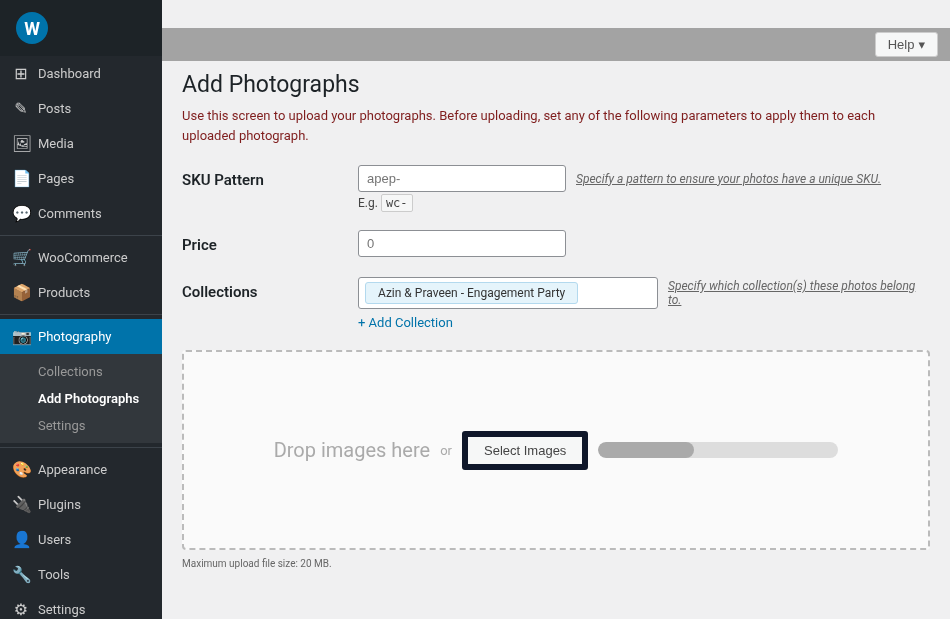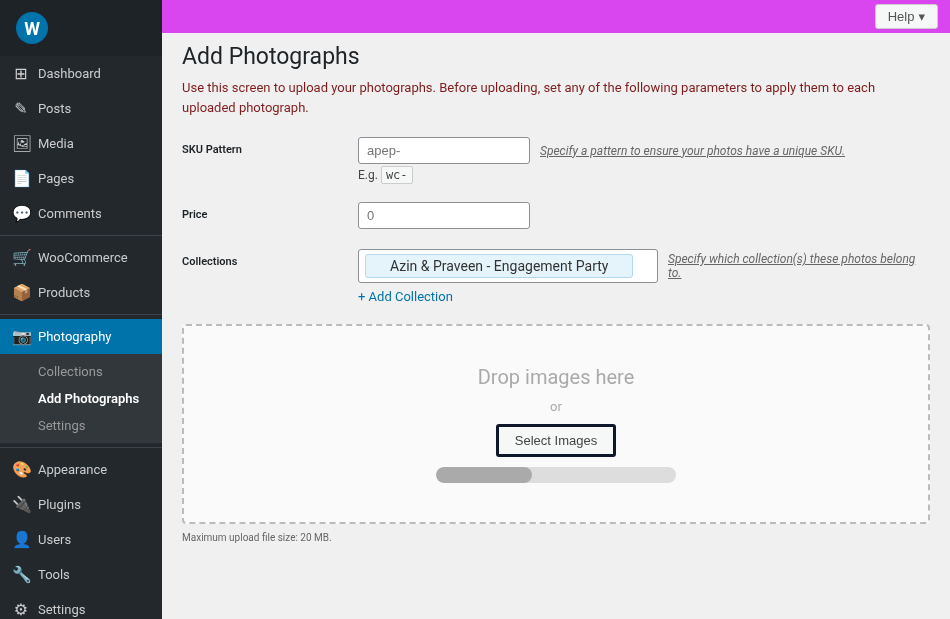--- a/index.html
+++ b/index.html
@@ -57,21 +57,22 @@
     #main {
       flex: 1;
       overflow-y: auto;
       background: #f0f0f1;
       height: 619px;
     }
     .topbar {
       display: flex;
       justify-content: flex-end;
       padding: 4px 12px;
-      background: #d946ef;
+      background: #a3a3a3;
+      margin-top: 28px;
     }
     .help-btn {
       background: #f6f7f7;
       border: 1px solid #ccc;
       border-radius: 3px;
       padding: 4px 12px;
       font-size: 13px;
       cursor: pointer;
       display: flex; align-items: center; gap: 4px;
       color: #555;
@@ -97,38 +98,38 @@
       align-items: flex-start;
       margin-bottom: 20px;
       gap: 16px;
     }
     .form-label {
       width: 160px;
       flex-shrink: 0;
       font-weight: 600;
       color: #1d2327;
       padding-top: 6px;
-      font-size: 11px;
+      font-size: 15px;
     }
     .form-field {
       flex: 1;
     }
     .form-field-row {
       display: flex;
       align-items: center;
       gap: 10px;
     }
     .form-input {
       border: 1px solid #8c8f94;
       border-radius: 3px;
       padding: 5px 8px;
       font-size: 13px;
       color: #666;
       background: #fff;
-      width: 172px;
+      width: 208px;
     }
     .form-hint {
       color: #666;
       font-size: 12px;
       font-style: italic;
       text-decoration: underline;
     }
     .sku-example {
       color: #444;
       font-size: 12px;
@@ -143,22 +144,22 @@
       font-size: 12px;
     }
 
     
     .collection-tag {
       display: inline-flex;
       align-items: center;
       background: #e5f4fb;
       border: 1px solid #b3d9ee;
       border-radius: 3px;
-      padding: 3px 24px;
-      font-size: 14px;
+      padding: 3px 12px;
+      font-size: 12px;
       color: #333;
       margin-right: 4px;
     }
     .collection-field-wrap {
       display: flex;
       flex-wrap: wrap;
       align-items: center;
       border: 1px solid #8c8f94;
       border-radius: 3px;
       background: #fff;
@@ -175,38 +176,38 @@
       display: inline-block;
       cursor: pointer;
     }
 
     
     .drop-zone {
       border: 2px dashed #bbb;
       border-radius: 4px;
       min-height: 200px;
       display: flex;
-      flex-direction: column;
+      flex-direction: row;
       align-items: center;
       justify-content: center;
       background: #fafafa;
       margin: 10px 0 8px 0;
       gap: 10px;
     }
     .drop-zone-text {
       font-size: 20px;
       color: #aaa;
     }
     .drop-zone-or {
       color: #aaa;
       font-size: 13px;
     }
     .select-images-btn {
       background: #f6f7f7;
-      border: 3px solid #0f172a;
+      border: 6px solid #0f172a;
       border-radius: 3px;
       padding: 6px 16px;
       font-size: 13px;
       cursor: pointer;
       color: #444;
     }
     .progress-bar-wrap {
       width: 240px;
       height: 16px;
       background: #ddd;

